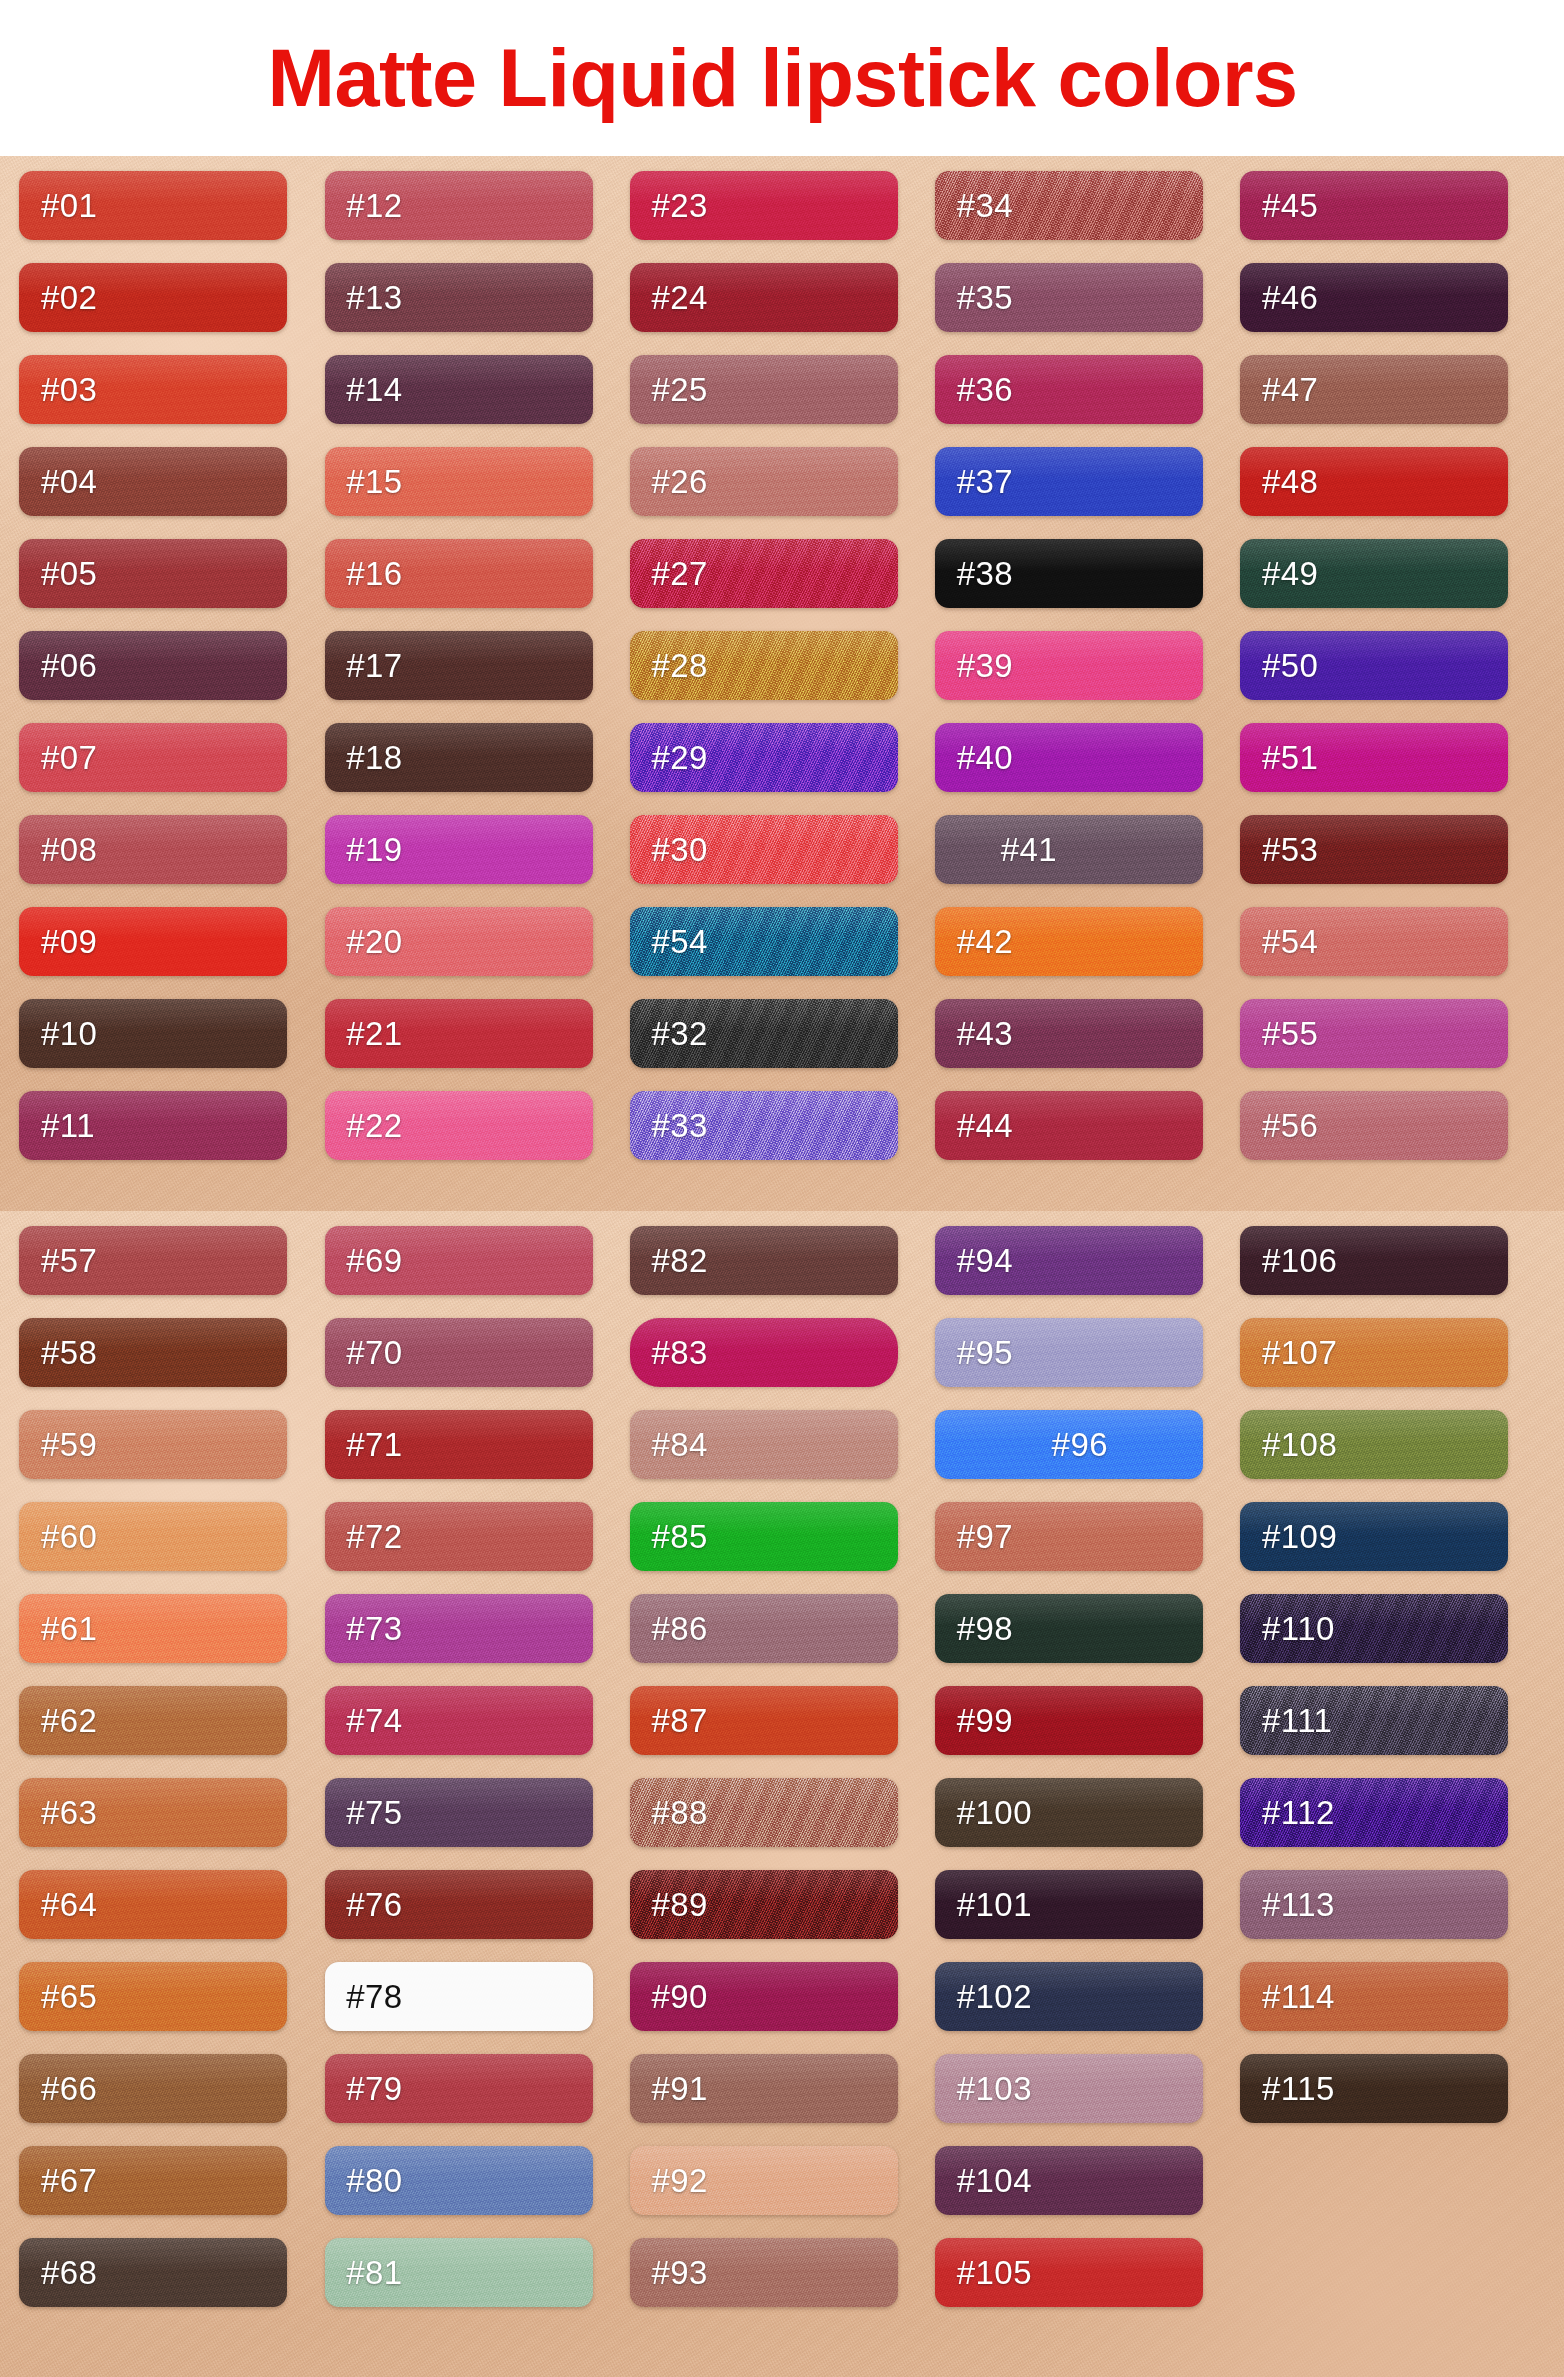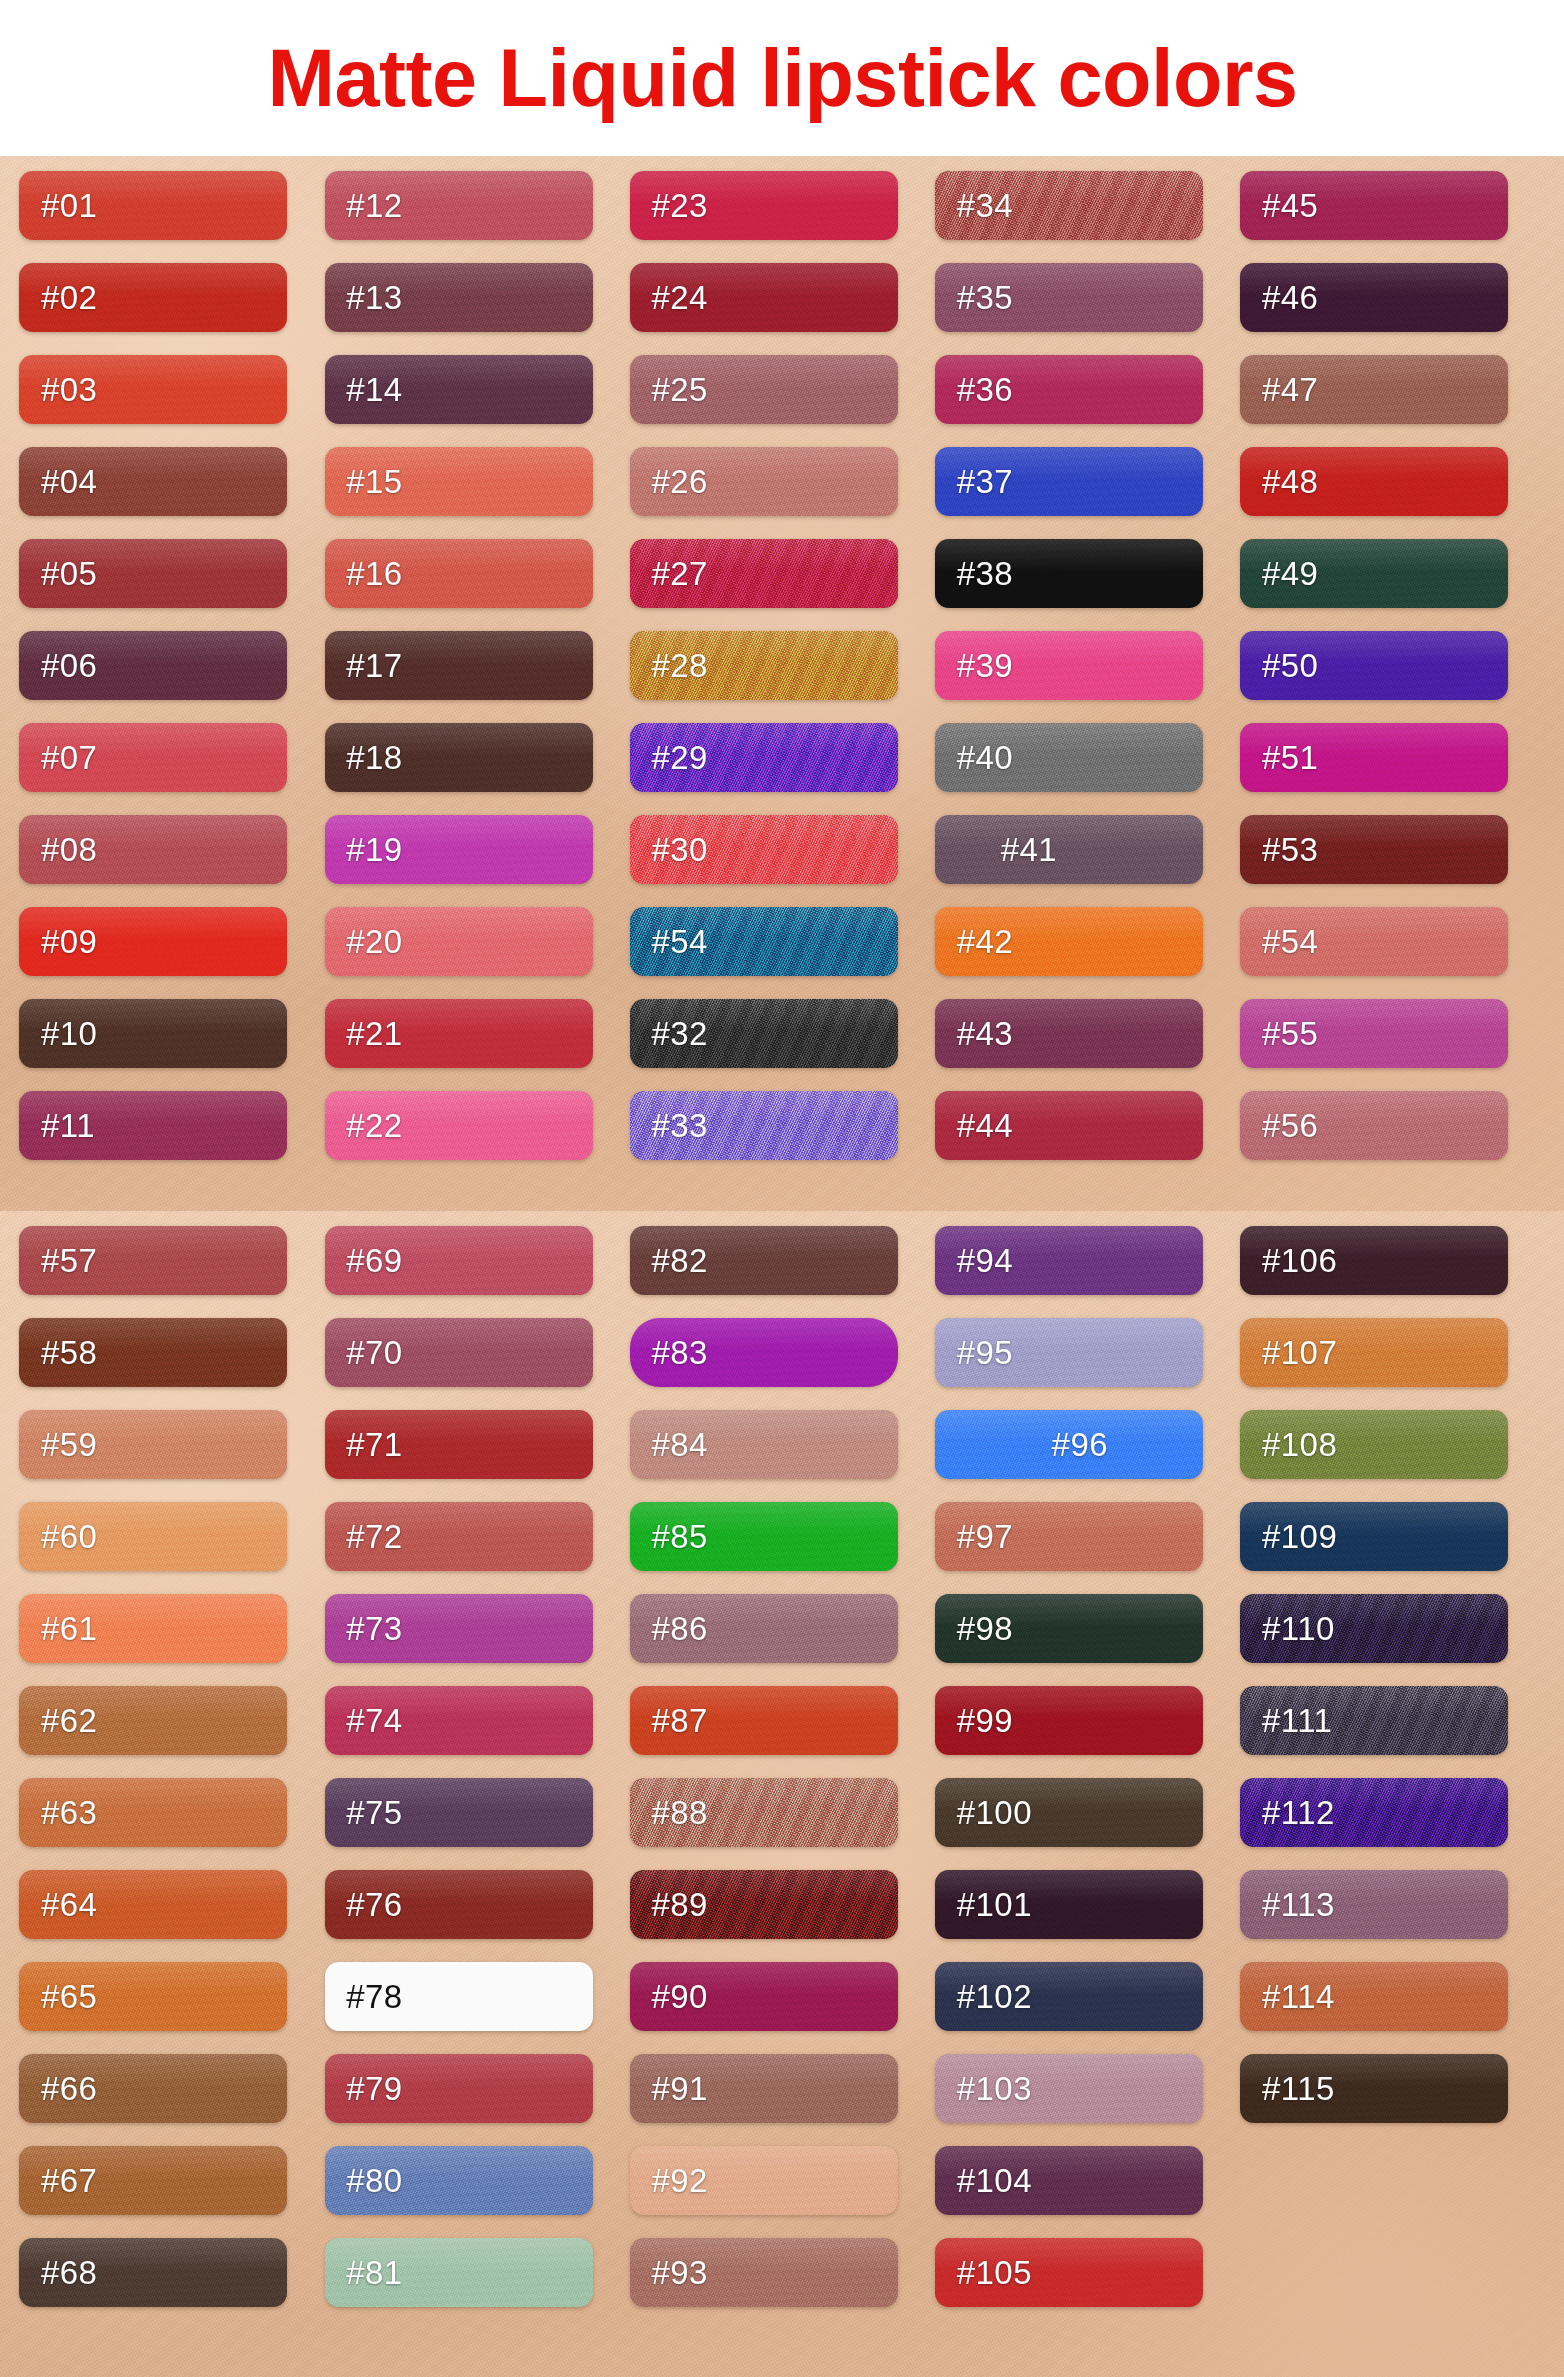--- a/index.html
+++ b/index.html
@@ -317,21 +317,21 @@
         <div class="swatch" style="background: rgb(17, 17, 17);">
           <div class="gloss"></div>
           <div class="tex"></div>
           <span class="swatch-label">#38</span>
         </div>
         <div class="swatch" style="background: rgb(232, 70, 139);">
           <div class="gloss"></div>
           <div class="tex"></div>
           <span class="swatch-label">#39</span>
         </div>
-        <div class="swatch" style="background: #737373;">
+        <div class="swatch" style="background: #a21caf;">
           <div class="gloss"></div>
           <div class="tex"></div>
           <span class="swatch-label">#40</span>
         </div>
         <div class="swatch" style="background: rgb(107, 84, 100); padding-left: 44px;">
           <div class="gloss"></div>
           <div class="tex"></div>
           <span class="swatch-label">#41</span>
         </div>
         <div class="swatch" style="background: rgb(237, 119, 34);">
@@ -535,21 +535,21 @@
           <div class="tex"></div>
           <span class="swatch-label">#81</span>
         </div>
       </div>
       <div class="col">
         <div class="swatch" style="background: rgb(106, 64, 60);">
           <div class="gloss"></div>
           <div class="tex"></div>
           <span class="swatch-label">#82</span>
         </div>
-        <div class="swatch" style="background: #a21caf; border-radius: 30px;">
+        <div class="swatch" style="background: #be185d; border-radius: 30px;">
           <div class="gloss"></div>
           <div class="tex"></div>
           <span class="swatch-label">#83</span>
         </div>
         <div class="swatch" style="background: rgb(192, 141, 130);">
           <div class="gloss"></div>
           <div class="tex"></div>
           <span class="swatch-label">#84</span>
         </div>
         <div class="swatch" style="background: rgb(24, 176, 35);">

